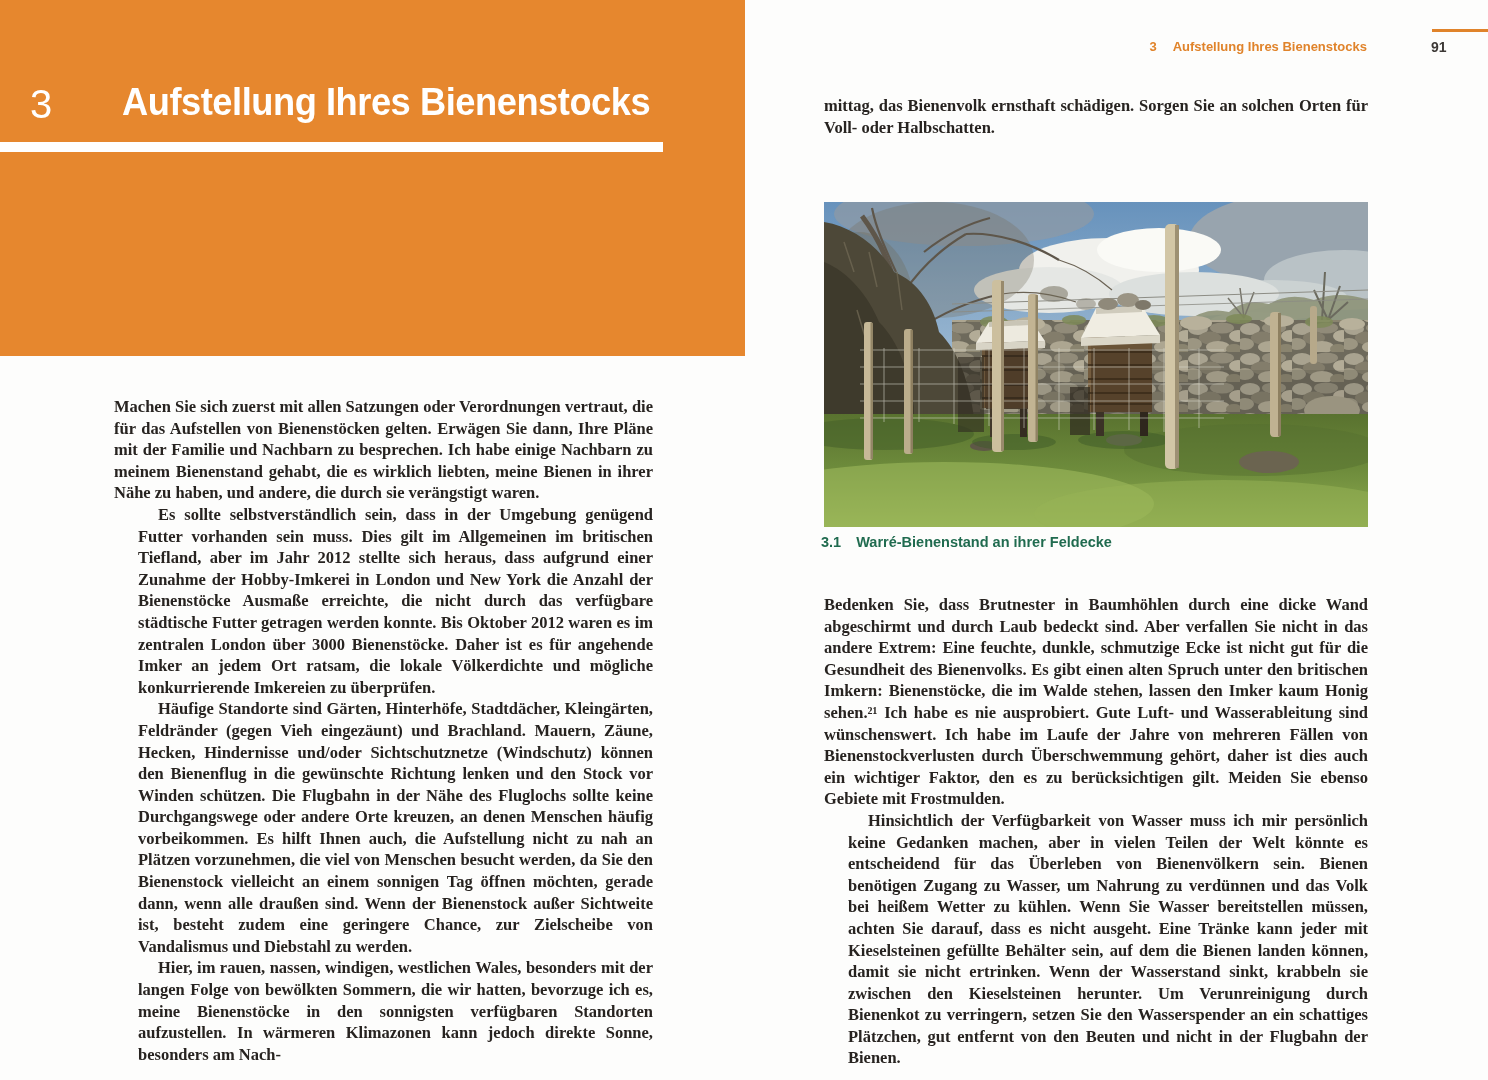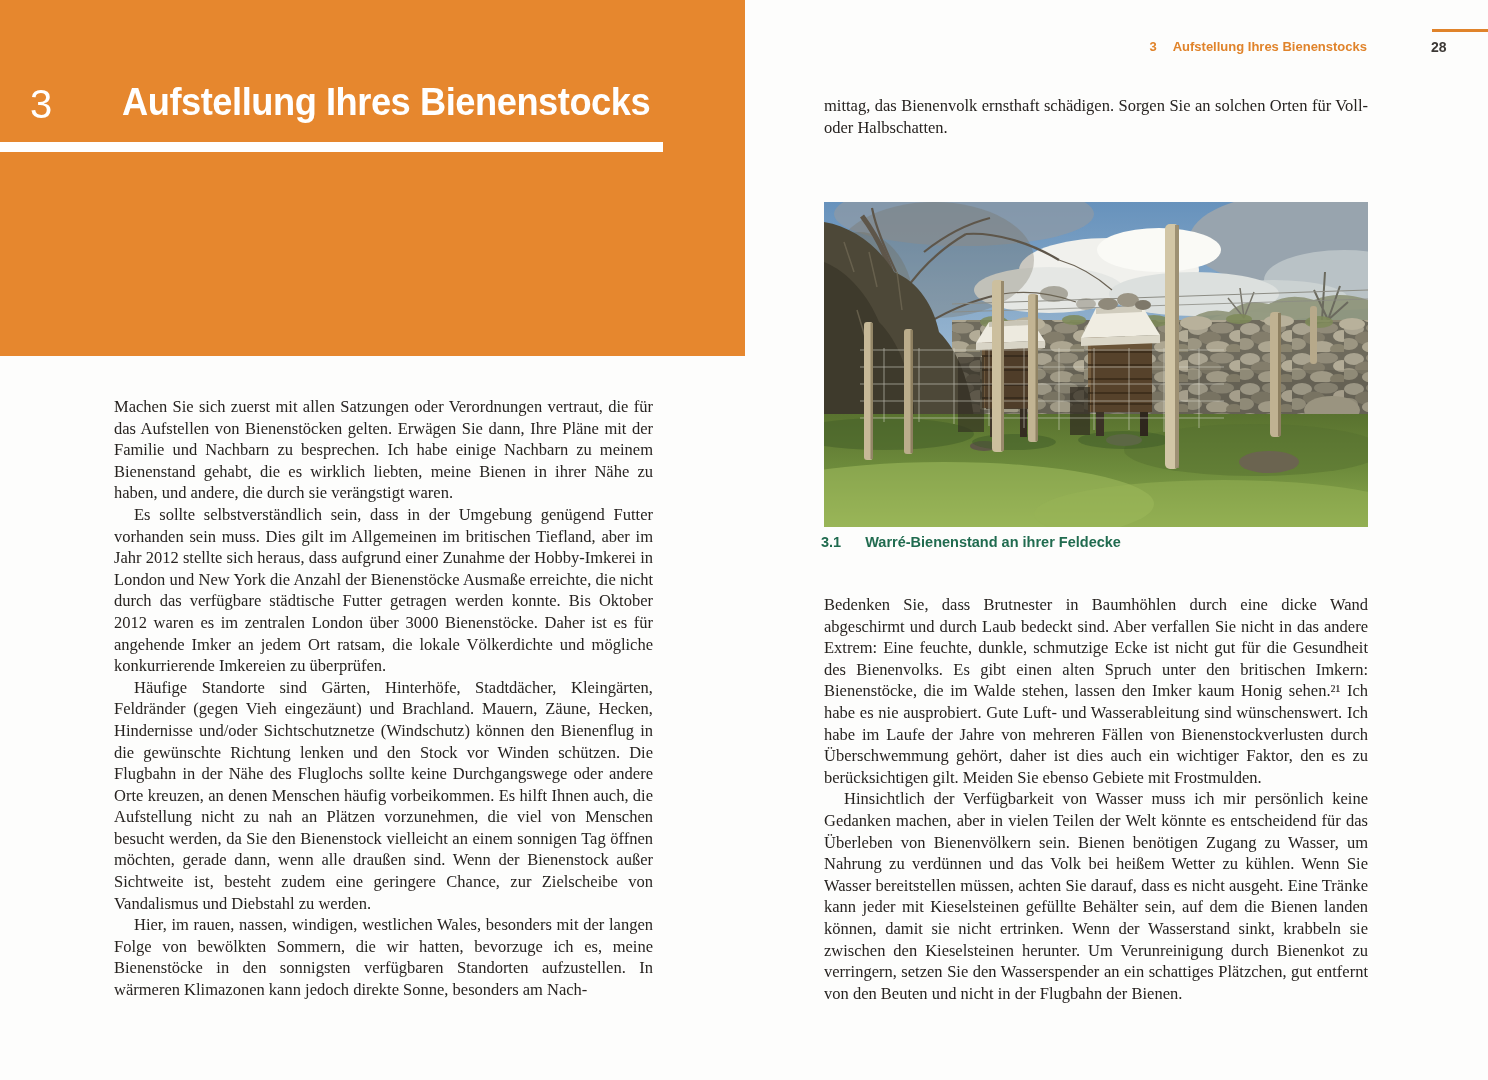--- a/index.html
+++ b/index.html
@@ -31,22 +31,22 @@
     position:absolute; left:0; top:142px; width:663px; height:10px;
     background:#fff;
   }
 
   
   .body-col {
     position:absolute; text-align:justify;
     font-size:16.5px; line-height:21.6px;
     hyphens:auto; -webkit-hyphens:auto;
   }
-  .body-col p { margin:0; }
-  .body-col p.indent { text-indent:20px; }
+  .body-col p { margin:0;font-weight:bold; }
+  .body-col p.indent { text-indent:20px;margin-left:24px; }
   .left-col  { left:114px; top:396px; width:539px; }
   .right-intro { left:824px; top:95px;  width:544px; }
   .right-body  { left:824px; top:594px; width:544px; }
 
   
   .running-header {
     position:absolute; top:39px; right:121px;
     display:flex; gap:16px; align-items:baseline;
     font-family:"Liberation Sans", sans-serif;
     font-weight:700; font-size:13px; color:#E0832A;
@@ -62,21 +62,21 @@
     font-weight:700; font-size:14px; color:#3c3835;
   }
 
   
   .figure {
     position:absolute; left:824px; top:202px; width:544px; height:325px;
   }
   .figure svg { display:block; width:100%; height:100%; }
   .caption {
     position:absolute; left:821px; top:534px;
-    display:flex; gap:24px; align-items:baseline;
+    display:flex; gap:15px; align-items:baseline;
     font-family:"Liberation Sans", sans-serif;
     font-weight:700; font-size:14.5px; color:#206B4F;
     white-space:nowrap;
   }
 </style>
 </head>
 <body>
 
 <div class="spread">
 
@@ -91,21 +91,21 @@
     <p class="indent">Es sollte selbstverständlich sein, dass in der Umgebung genügend Futter vorhanden sein muss. Dies gilt im Allgemeinen im britischen Tiefland, aber im Jahr 2012 stellte sich heraus, dass aufgrund einer Zunahme der Hobby-Imkerei in London und New York die Anzahl der Bienenstöcke Ausmaße erreichte, die nicht durch das verfügbare städtische Futter getragen werden konnte. Bis Oktober 2012 waren es im zentralen London über 3000 Bienenstöcke. Daher ist es für angehende Imker an jedem Ort ratsam, die lokale Völkerdichte und mögliche konkurrierende Imkereien zu überprüfen.</p>
     <p class="indent">Häufige Standorte sind Gärten, Hinterhöfe, Stadtdächer, Kleingärten, Feldränder (gegen Vieh eingezäunt) und Brachland. Mauern, Zäune, Hecken, Hindernisse und/oder Sichtschutznetze (Windschutz) können den Bienenflug in die gewünschte Richtung lenken und den Stock vor Winden schützen. Die Flugbahn in der Nähe des Fluglochs sollte keine Durchgangswege oder andere Orte kreuzen, an denen Menschen häufig vorbeikommen. Es hilft Ihnen auch, die Aufstellung nicht zu nah an Plätzen vorzunehmen, die viel von Menschen besucht werden, da Sie den Bienenstock vielleicht an einem sonnigen Tag öffnen möchten, gerade dann, wenn alle draußen sind. Wenn der Bienenstock außer Sichtweite ist, besteht zudem eine geringere Chance, zur Zielscheibe von Vandalismus und Diebstahl zu werden.</p>
     <p class="indent">Hier, im rauen, nassen, windigen, westlichen Wales, besonders mit der langen Folge von bewölkten Sommern, die wir hatten, bevorzuge ich es, meine Bienenstöcke in den sonnigsten verfügbaren Standorten aufzustellen. In wärmeren Klimazonen kann jedoch direkte Sonne, besonders am Nach-</p>
   </div>
 
   <div class="running-header">
     <span>3</span>
     <span>Aufstellung Ihres Bienenstocks</span>
   </div>
   <div class="folio-rule"></div>
-  <div class="folio">28</div>
+  <div class="folio">91</div>
 
   <div class="body-col right-intro">
     <p>mittag, das Bienenvolk ernsthaft schädigen. Sorgen Sie an solchen Orten für Voll- oder Halbschatten.</p>
   </div>
 
   <div class="figure" role="img" aria-label="Zwei Warré-Bienenstöcke mit weißen Giebeldächern vor einer Natursteinmauer an einer Feldecke; davor Zaunpfähle mit Drahtgeflecht, grüne Wiese im Vordergrund, kahler Baum links und bewölkter Himmel">
     <svg viewBox="0 0 544 325" preserveAspectRatio="none">
       <defs>
         <linearGradient id="skyG" x1="0" x2="0" y1="0" y2="1">
           <stop offset="0" stop-color="#6792BC"></stop>

